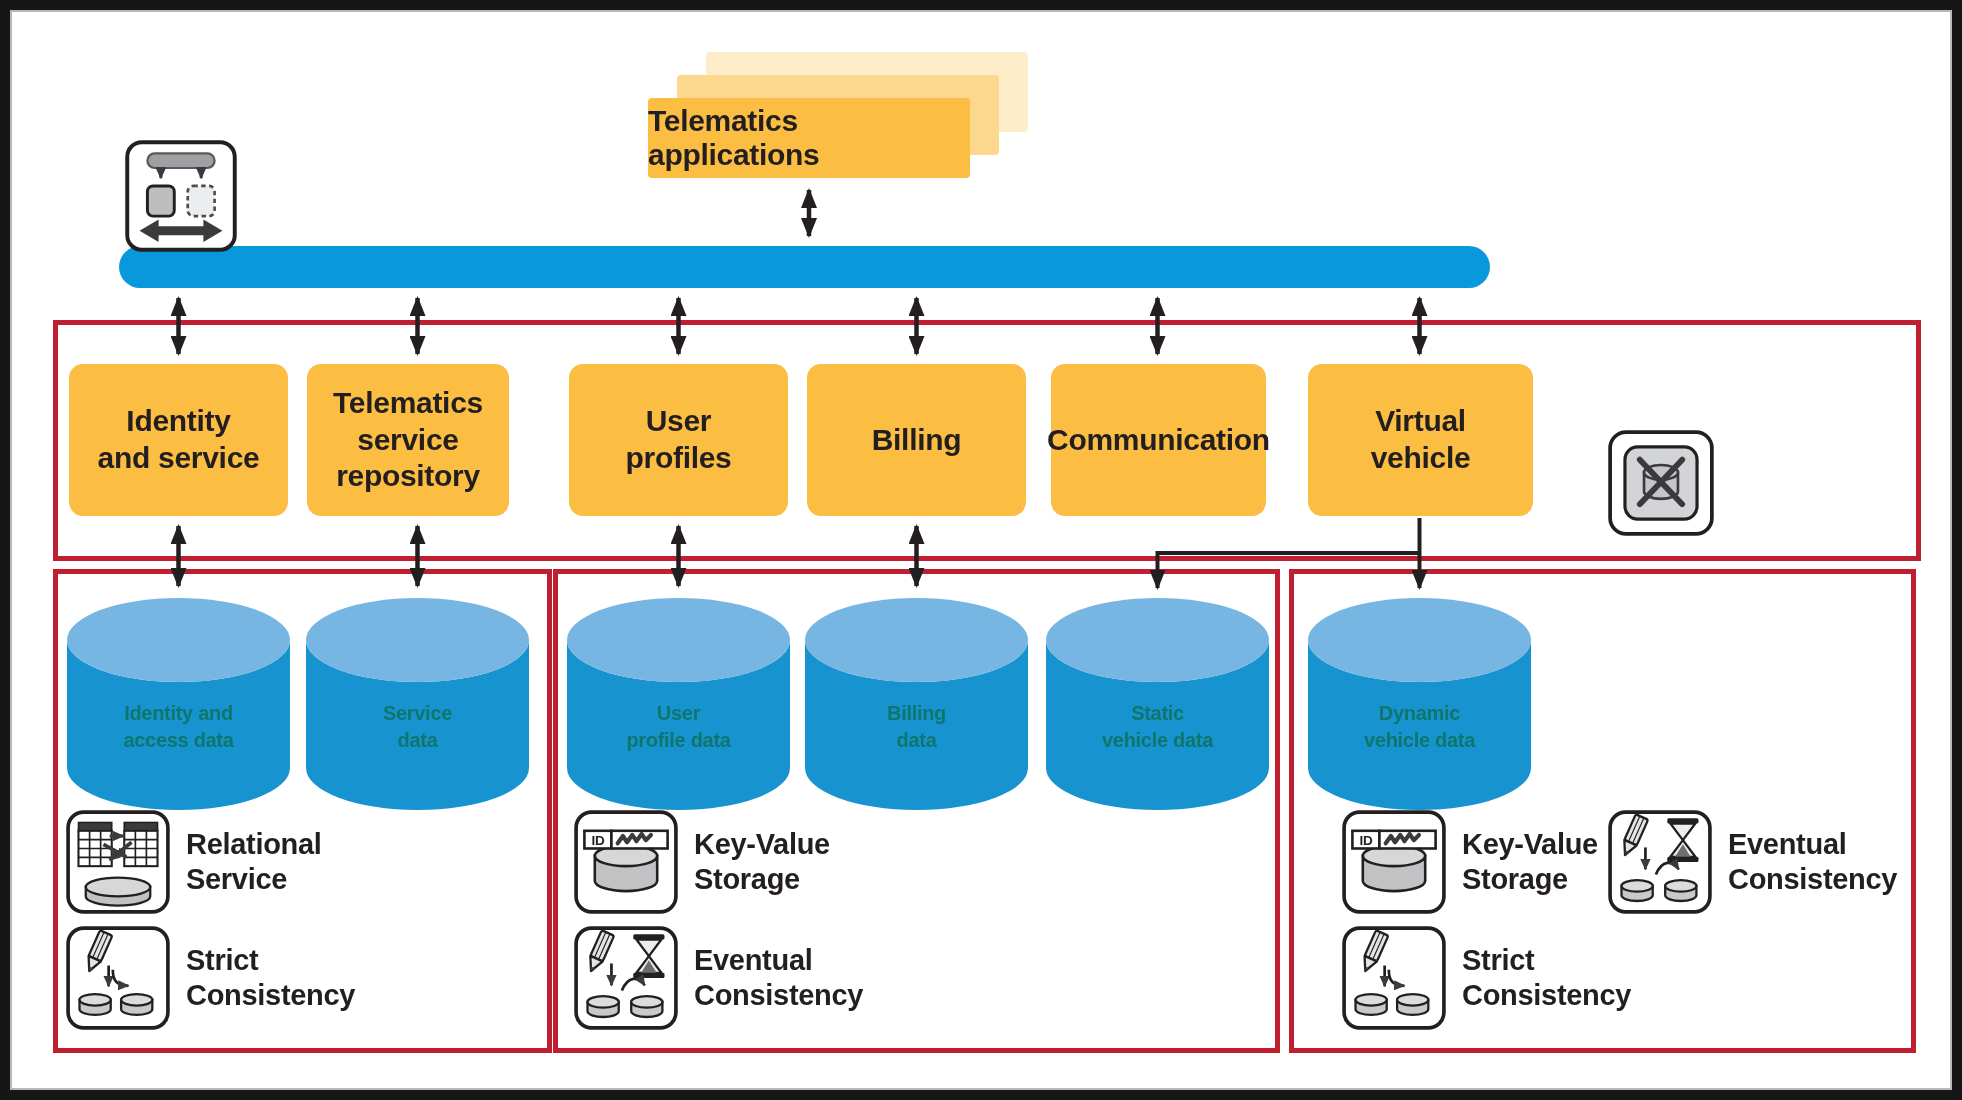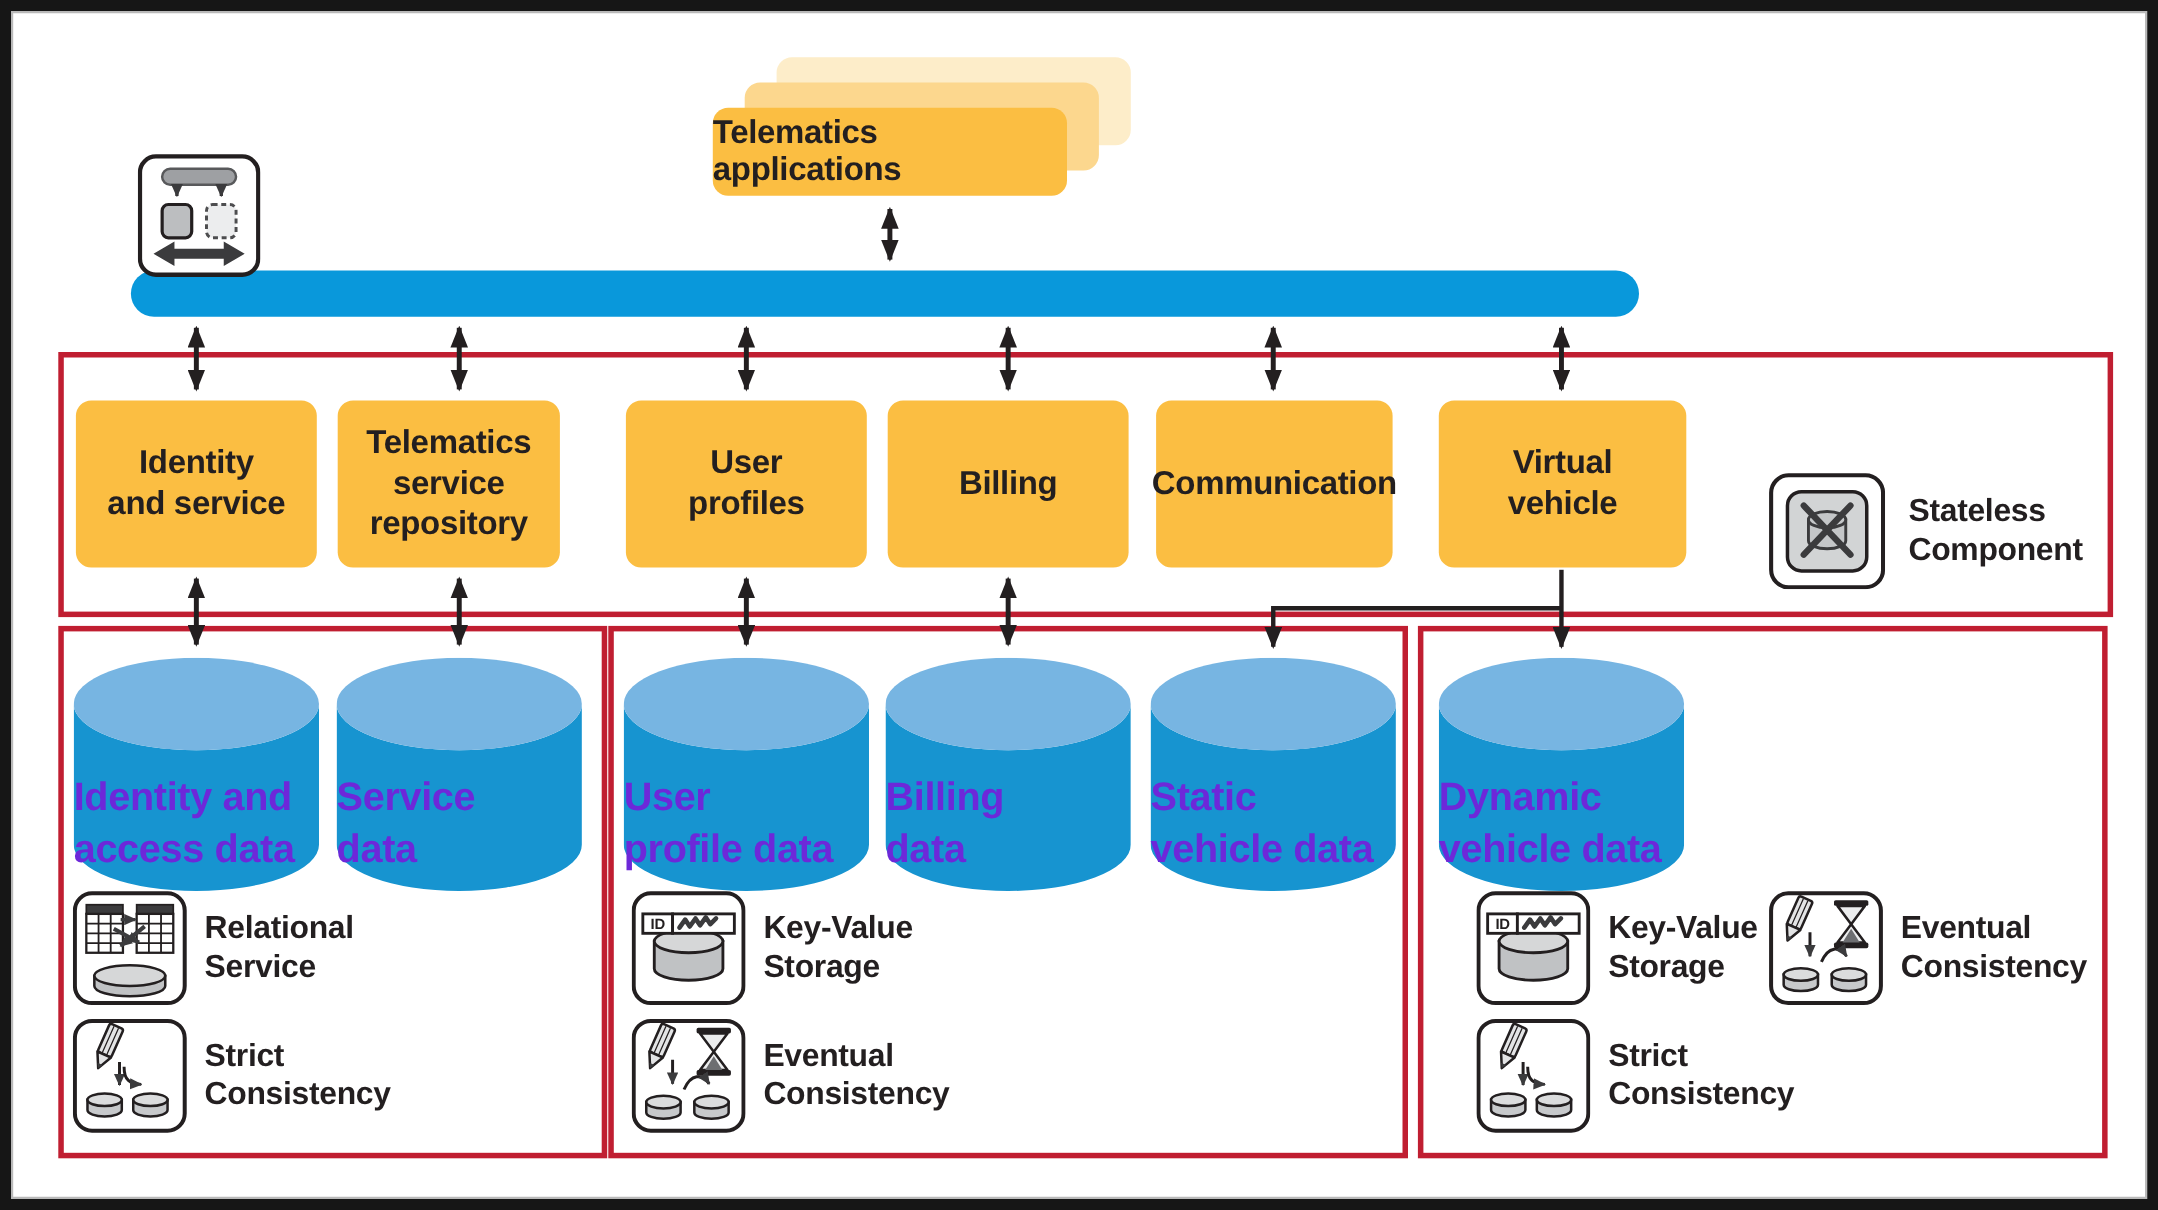--- a/index.html
+++ b/index.html
@@ -4,41 +4,41 @@
 <style>
   html,body{margin:0;padding:0;background:#ffffff}
   #canvas{position:relative;width:1962px;height:1100px;background:#fff;overflow:hidden;
           font-family:"Liberation Sans",sans-serif;font-weight:700;color:#231F20;letter-spacing:-0.3px}
   .lbl{white-space:pre-line}
   .outer-frame{position:absolute;inset:0;border:10px solid #161616;box-shadow:inset 0 0 0 2px #b9b9b9;pointer-events:none;z-index:60}
 
   
   .elb-icon{position:absolute;left:125px;top:140px;width:112px;height:112px;z-index:6}
   .elb-label{position:absolute;left:254px;top:140px;height:112px;display:flex;align-items:center;font-size:31px}
-  .appbox{position:absolute;width:322px;height:80px;border-radius:14px}
+  .appbox{position:absolute;width:322px;height:80px;border-radius:4px}
   .app-back{left:706px;top:52px;background:#FDEDC9}
   .app-mid{left:677px;top:75px;background:#FCD78E}
   .app-front{left:648px;top:98px;background:#FBBE42;display:flex;align-items:center;justify-content:center;font-size:30px}
   .bluebar{position:absolute;left:119px;top:246px;width:1371px;height:42px;border-radius:21px;background:#0998DB;z-index:4}
 
   
   .redrect{position:absolute;border:5px solid #C01E31;z-index:2}
   .red-components{left:53px;top:320px;width:1858px;height:231px}
   .red-a{left:53px;top:569px;width:489px;height:474px}
   .red-b{left:553px;top:569px;width:717px;height:474px}
   .red-c{left:1289px;top:569px;width:617px;height:474px}
   .comp{position:absolute;top:364px;height:152px;border-radius:14px;background:#FBBE42;z-index:3;
         display:flex;align-items:center;justify-content:center;text-align:center;font-size:30px;line-height:1.22}
   .stateless-icon{position:absolute;left:1608px;top:430px;width:106px;height:106px;z-index:3}
   .stateless-label{position:absolute;left:1735px;top:430px;height:106px;display:flex;align-items:center;font-size:29px;line-height:1.2}
 
   
   .cyl{position:absolute;top:598px;width:223px;height:212px;z-index:3}
   .cyl svg{position:absolute;inset:0;width:100%;height:100%}
-  .cyl-lbl{position:absolute;left:0;right:0;top:102px;text-align:left;color:#6d28d9;font-size:36px;line-height:1.33}
+  .cyl-lbl{position:absolute;left:0;right:0;top:102px;text-align:center;color:#0f766e;font-size:20px;line-height:1.33}
 
   
   .licon{position:absolute;width:104px;height:104px;z-index:3}
   .leg-lbl{position:absolute;height:104px;display:flex;align-items:center;font-size:29px;line-height:1.2;z-index:3}
 
   .overlay{position:absolute;inset:0;width:1962px;height:1100px;z-index:10;pointer-events:none}
   .hidden-defs{position:absolute;width:0;height:0;overflow:hidden}
 </style>
 </head>
 <body>
@@ -161,22 +161,20 @@
   <div class="comp lbl" style="left:569px;width:219px">User
 profiles</div>
   <div class="comp lbl" style="left:807px;width:219px">Billing</div>
   <div class="comp lbl" style="left:1051px;width:215px">Communication</div>
   <div class="comp lbl" style="left:1308px;width:225px">Virtual
 vehicle</div>
 
   <svg class="stateless-icon" viewBox="0 0 100 100">
       <use href="#sym-stateless"></use>
     </svg>
-  <div class="stateless-label lbl">Stateless
-Component</div>
 
   <div class="cyl" style="left:67px">
     <svg viewBox="0 0 223 212">
         <use href="#sym-bigcyl"></use>
       </svg>
     <div class="cyl-lbl lbl">Identity and
 access data</div>
   </div>
   <div class="cyl" style="left:306px">
     <svg viewBox="0 0 223 212">

